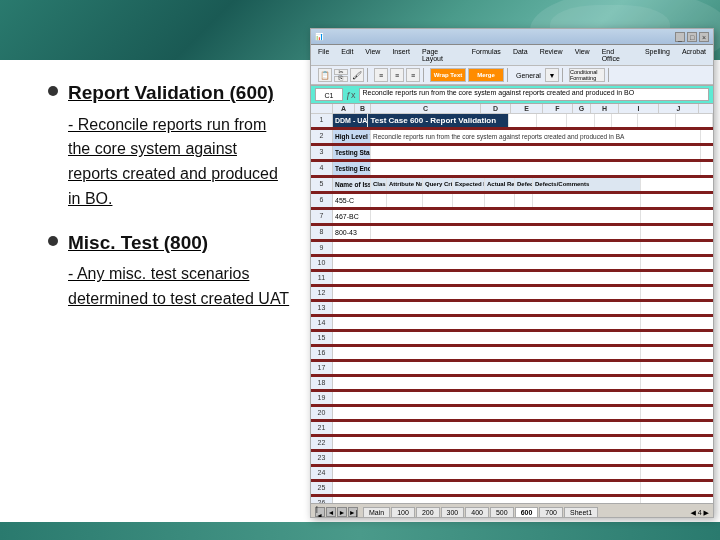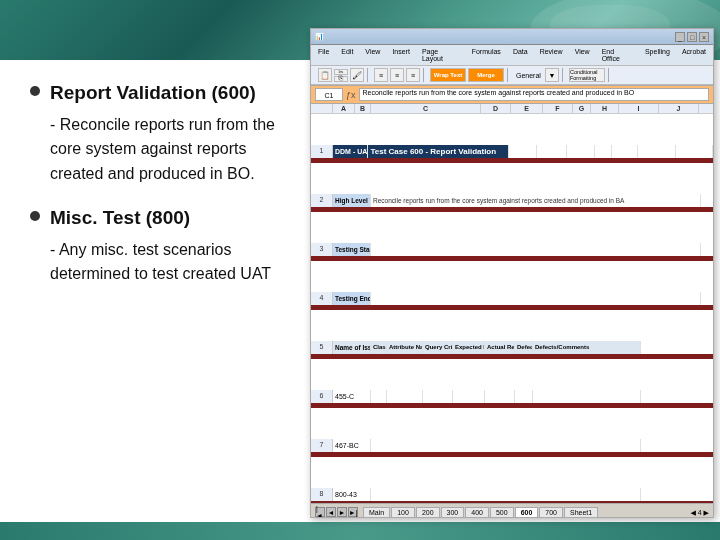--- a/index.html
+++ b/index.html
@@ -45,24 +45,25 @@
       height: 18px;
       background: linear-gradient(90deg, #2a7a6e 0%, #4a9a8a 50%, #2a7a6e 100%);
     }
 
     
     .main-content {
       position: absolute;
       top: 60px; left: 0;
       width: 310px;
       bottom: 18px;
-      padding: 20px 20px 20px 30px;
+      padding: 20px 20px 20px 48px;
       display: flex;
       flex-direction: column;
       justify-content: flex-start;
+      text-decoration: underline;
     }
 
     .bullet-section {
       margin-bottom: 18px;
     }
 
     .bullet-item {
       display: flex;
       align-items: flex-start;
       margin-bottom: 6px;
@@ -202,21 +203,21 @@
       padding: 0 1px;
       width: 18px;
     }
 
     
     .excel-formulabar {
       display: flex;
       align-items: center;
       padding: 2px 4px;
       gap: 3px;
-      background: #fdba74;
+      background: #5eead4;
       border-bottom: 1px solid #aaa;
       font-size: 7px;
     }
 
     .cell-ref {
       width: 28px;
       height: 13px;
       border: 1px solid #aaa;
       background: white;
       font-size: 7px;
@@ -265,23 +266,22 @@
       text-align: center;
       font-size: 7px;
       padding: 1px 0;
       color: #333;
       font-weight: bold;
     }
 
     
     .excel-row {
       display: flex;
-      border-bottom: 5px solid #7f1d1d;
+      border-bottom: 3px solid #7f1d1d;
       min-height: 12px;
-      margin-top: 31px;
     }
 
     .row-num {
       width: 22px;
       border-right: 1px solid #ccc;
       background: #e8eef8;
       font-size: 7px;
       text-align: center;
       color: #333;
       line-height: 12px;

